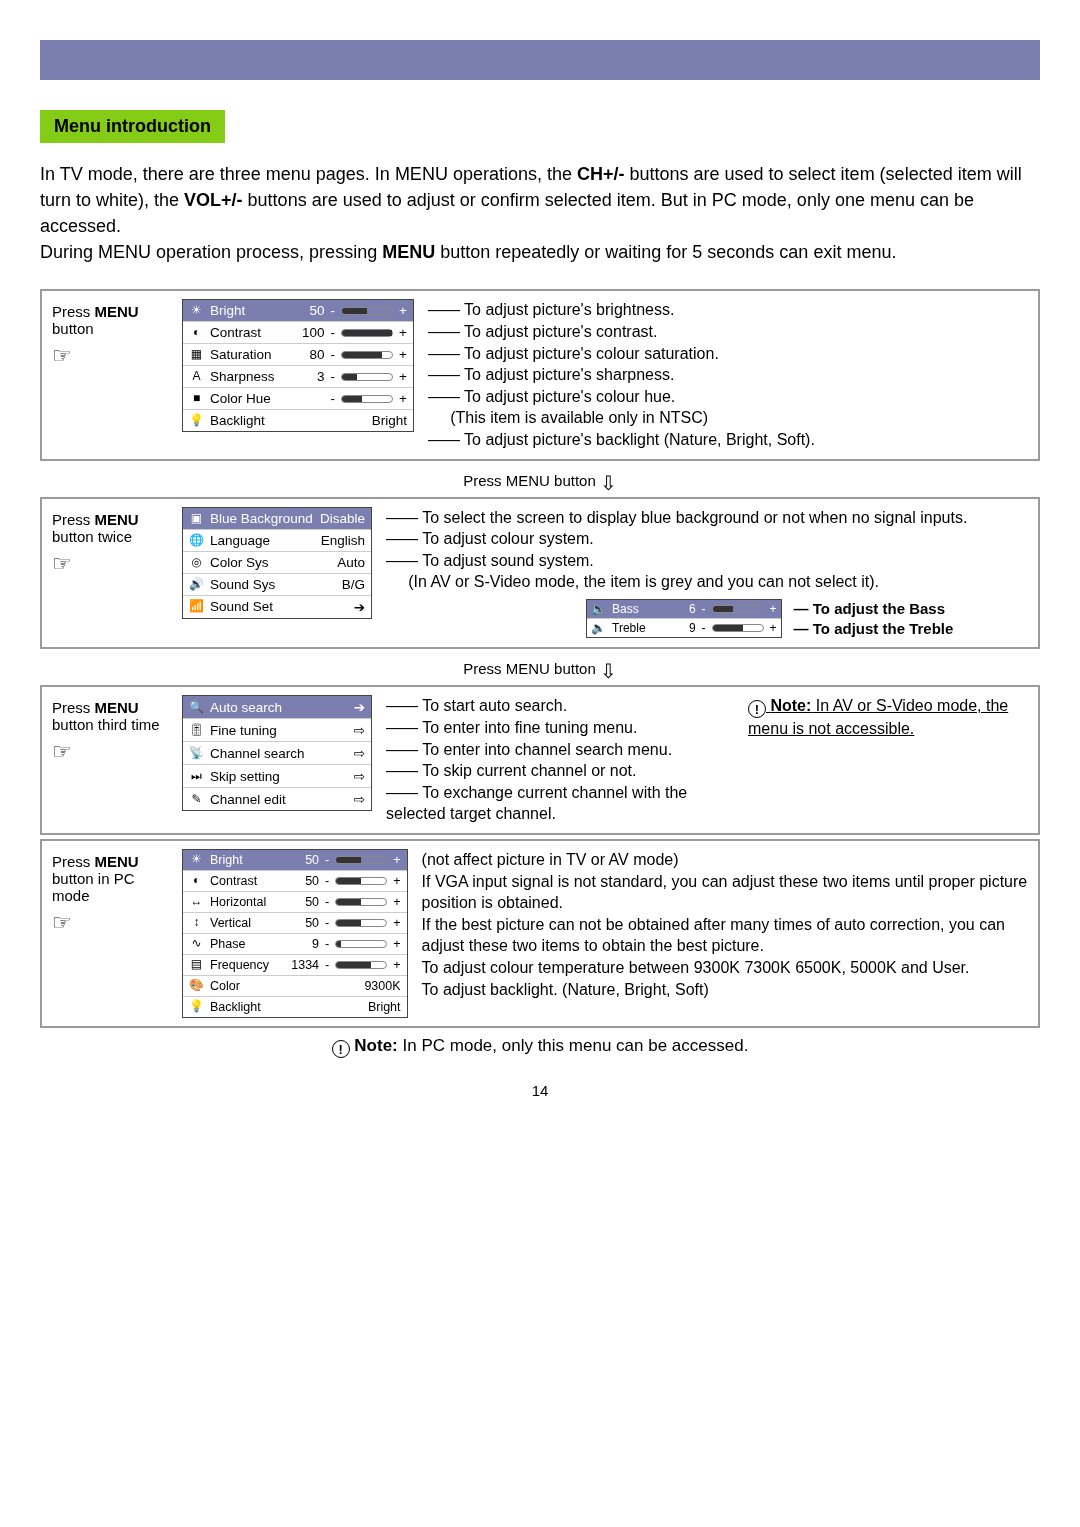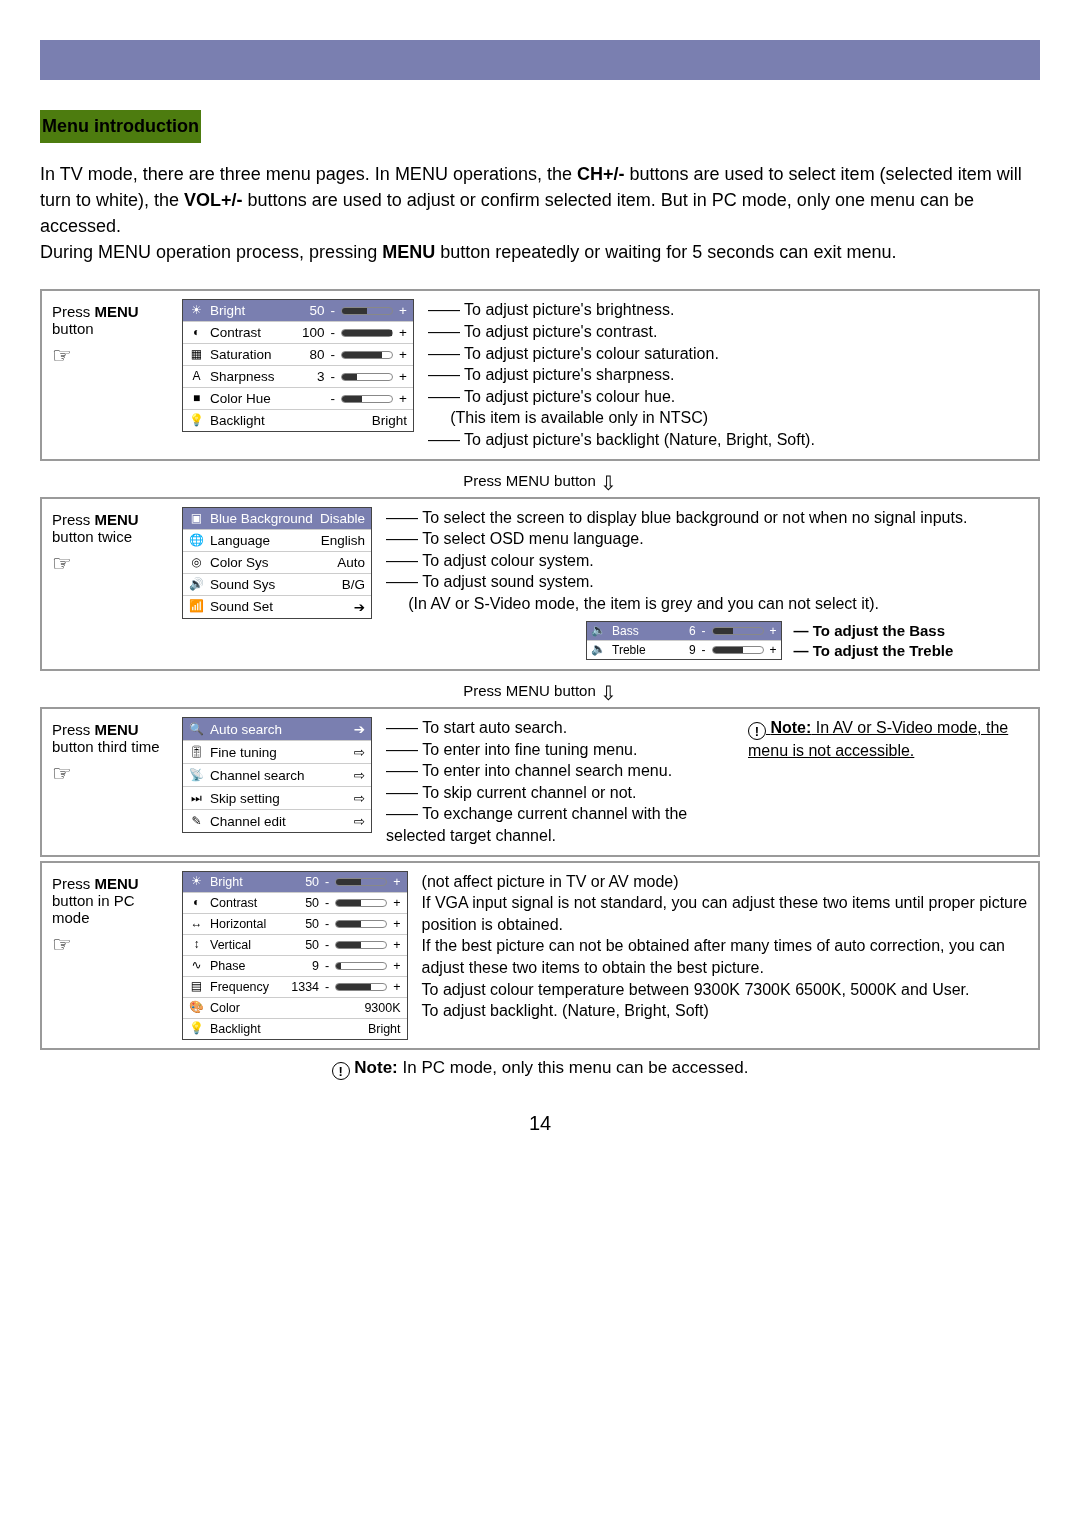--- a/index.html
+++ b/index.html
@@ -11,23 +11,23 @@
     color: #000;
     background: #fff;
     width: 1080px;
   }
   .banner {
     background: #7a7fb0;
     height: 40px;
     margin-bottom: 30px;
   }
   .section-head {
-    background: #4d7c0f;
+    background: #84cc16;
     display: inline-block;
-    padding: 6px 2px;
+    padding: 6px 14px;
     font-weight: bold;
     font-size: 18px;
     margin: 0 16px 18px 0;
   }
   .intro { font-size: 18px; line-height: 1.45; margin-bottom: 24px; }
   .intro b { font-weight: bold; }
 
   .block {
     border: 2px solid #9a9a9a;
     padding: 8px 10px;
@@ -94,21 +94,21 @@
   }
   .mini-osd .osd-row { padding:1px 4px; }
   .mini-desc { font-size:15px; display:inline-block; vertical-align:top; padding-top:0;font-weight:bold; }
 
   .note-ico {
     display:inline-block; width:18px;height:18px;border:1.5px solid #000;border-radius:50%;
     text-align:center; font-weight:bold; line-height:17px; font-size:13px;
     vertical-align:-3px;
   }
   .footer-note { text-align:center; font-size:17px; margin-top:8px;}
-  .pagenum { text-align:center; margin-top:32px; font-size:20px;}
+  .pagenum { text-align:center; margin-top:24px; font-size:15px;}
   .row-wrap { display:flex; align-items:flex-start; gap:12px;}
   .osd-sound-block { margin-top:6px;}
   .tight { line-height:1.35;}
 </style>
 </head>
 <body>
 
 
 
 <div class="banner"></div>
@@ -216,21 +216,20 @@
         </div>
       <div class="osd-row">
           <span class="osd-ico">📶</span>
           <span class="osd-label">Sound Set</span>
           <span class="osd-val">➔</span>
         </div>
     </div>
   </div>
   <div class="desc-col tight">
     <span class="line">—— <span>To select the screen to display blue background or not when no signal inputs.</span></span>
-    <span class="line">—— <span>To select OSD menu language.</span></span>
     <span class="line">—— <span>To adjust colour system.</span></span>
     <span class="line">—— <span>To adjust sound system.</span></span>
     <span class="line">&nbsp;&nbsp;&nbsp;&nbsp;&nbsp;<span>(In AV or S-Video mode, the item is grey and you can not select it).</span></span>
     <div class="osd-sound-block row-wrap">
       <div class="mini-osd osd">
         <div class="osd-row sel">
             <span class="osd-ico">🔈</span>
             <span class="osd-label">Bass</span>
             <span class="osd-val">6</span>
             <span>-</span>

